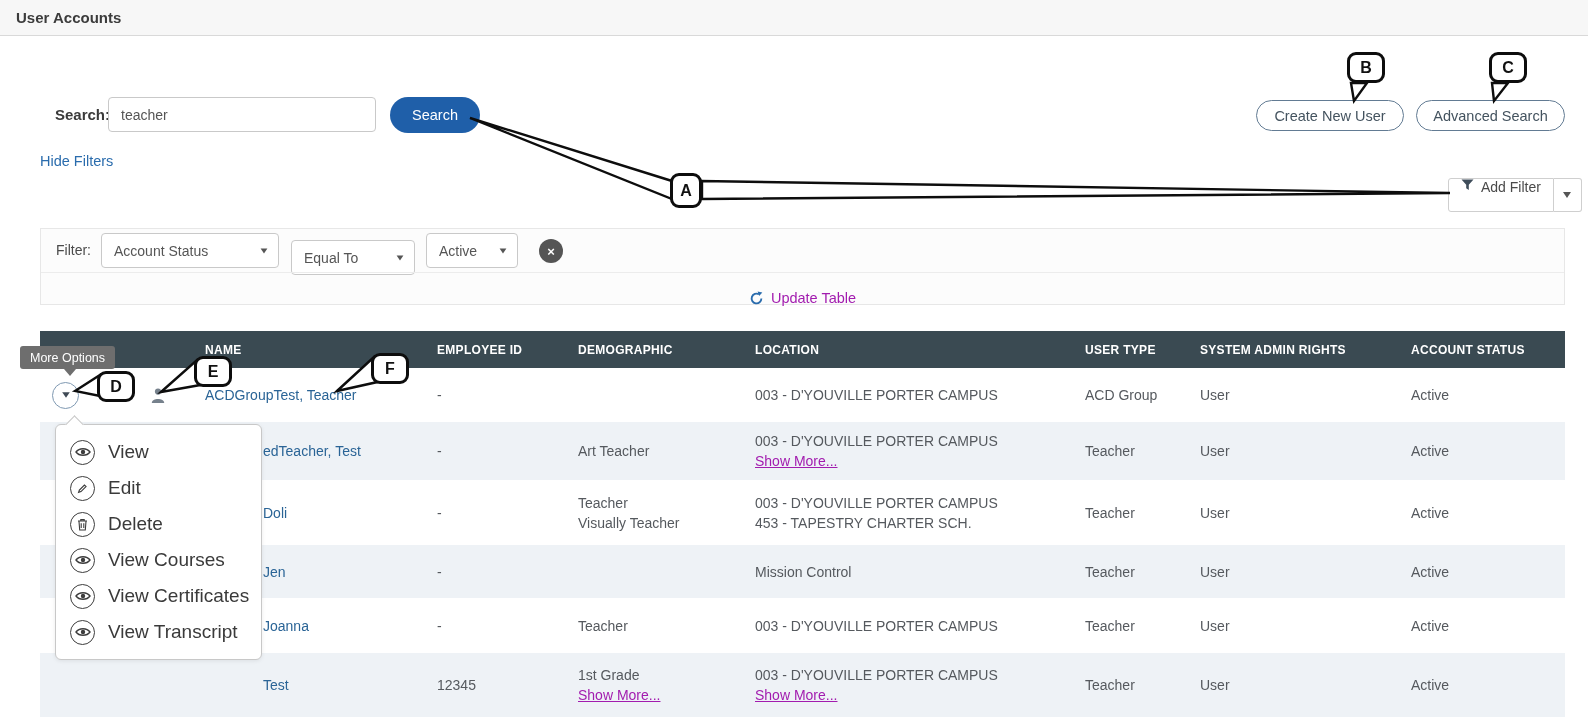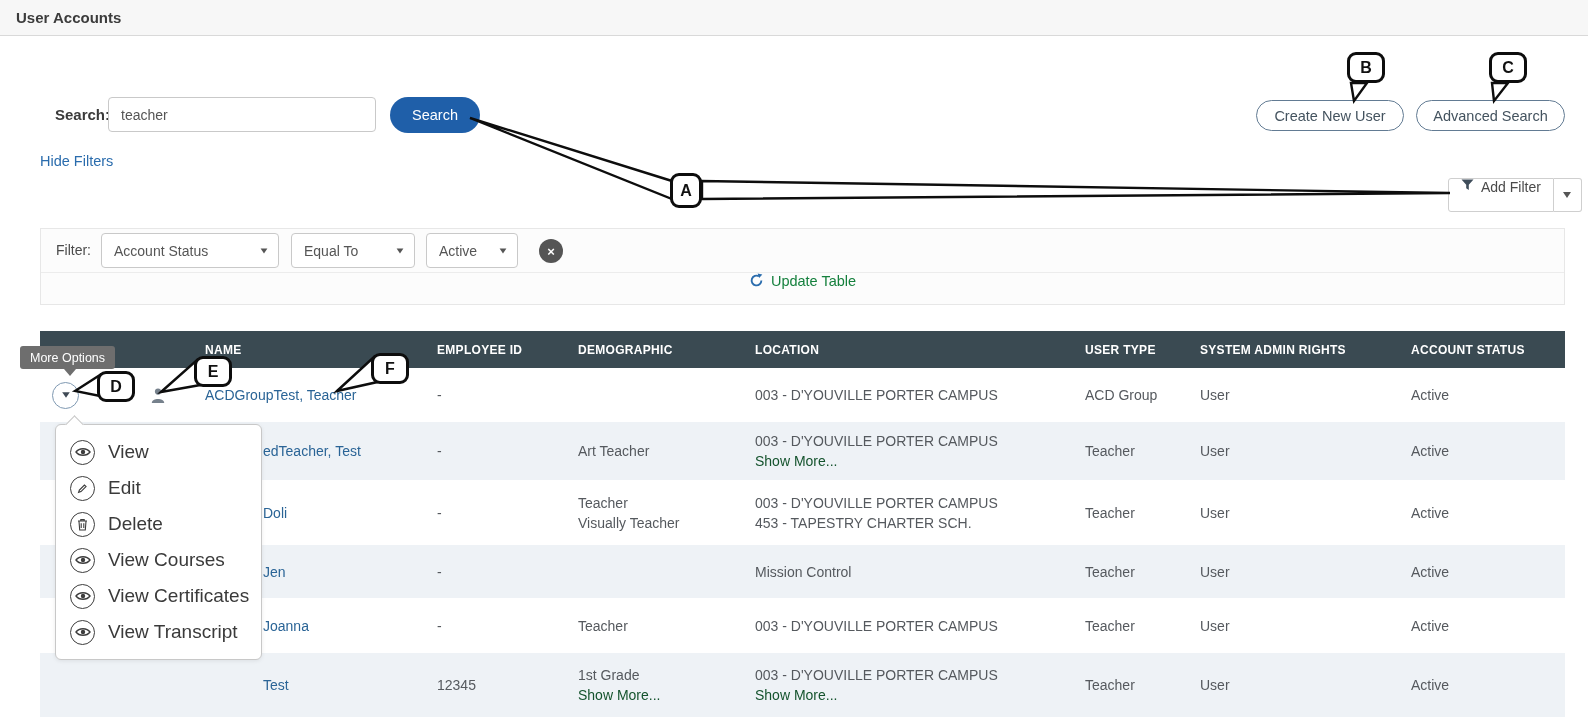--- a/index.html
+++ b/index.html
@@ -40,44 +40,44 @@
            border-top:6px solid #555; }
 
   
   .filter-panel { position:absolute; left:40px; top:228px; width:1525px; height:77px;
                   background:#fcfcfc; border:1px solid #e7e7e7; }
   .filter-label { position:absolute; left:15px; top:13px; color:#4a4a4a; font-size:14px; }
   .select { position:absolute; top:4px; height:35px; background:#fff; border:1px solid #c9c9c9;
             border-radius:4px; display:flex; align-items:center; justify-content:space-between;
             padding:0 10px 0 12px; color:#555; font-size:14px; cursor:pointer; }
   .sel-field { left:60px; width:178px; }
-  .sel-op { left:250px; width:124px; }
+  .sel-op { left:250px; width:124px;margin-top:7px; }
   .sel-val { left:385px; width:92px; }
   .select .caret { transform:scale(0.85); }
   .x-btn { position:absolute; left:498px; top:10px; width:24px; height:24px; border-radius:50%;
            background:#555; color:#fff; border:none; font-size:13px; font-weight:bold;
            display:flex; align-items:center; justify-content:center; cursor:pointer; }
   .filter-divider { position:absolute; left:0; top:43px; width:100%; height:1px; background:#ececec; }
   .update-row { position:absolute; left:0; top:44px; width:100%; height:33px;
-                display:flex; align-items:flex-start; justify-content:center; gap:7px; color:#15803d;
+                display:flex; align-items:flex-end; justify-content:center; gap:7px; color:#a21caf;
                 font-size:14.5px; cursor:pointer; }
 
   
   .table { position:absolute; left:40px; top:331px; width:1525px; }
   .grid-row { display:grid; grid-template-columns:98px 55px 232px 140px 178px 330px 115px 210px 1fr;
               align-items:center; }
   .thead { background:#3a4a52; height:37px; }
   .thead .th { color:#fff; font-size:12px; font-weight:bold; letter-spacing:0.3px; padding-left:12px; }
   .th.pl13, .td.pl13 { padding-left:13px; }
   .row { background:#fff; }
   .row.alt { background:#eef2f6; }
   .td { padding-left:12px; font-size:14px; color:#55595e; line-height:20px; }
   .name-link { color:#2a6496; text-decoration:none; cursor:pointer; }
   .name-offset { margin-left:58px; display:inline-block; }
-  .show-more { color:#14532d; cursor:pointer; display:block; }
+  .show-more { color:#a21caf; cursor:pointer; display:block;text-decoration:underline; }
 
   
   .opt-btn { width:27px; height:27px; border-radius:50%; border:1.5px solid #7f99b2; background:#fff;
              margin-left:12px; display:flex; align-items:center; justify-content:center; cursor:pointer; }
   .opt-btn .caret { border-top-color:#3f4a55; transform:scale(0.95); }
   .person { margin-left:12px; display:flex; }
 
   
   .tooltip { position:absolute; left:20px; top:346px; height:23px; padding:0 10px; background:#6e6e6e;
              color:#fff; font-size:12.5px; display:flex; align-items:center; border-radius:3px; z-index:60; }

